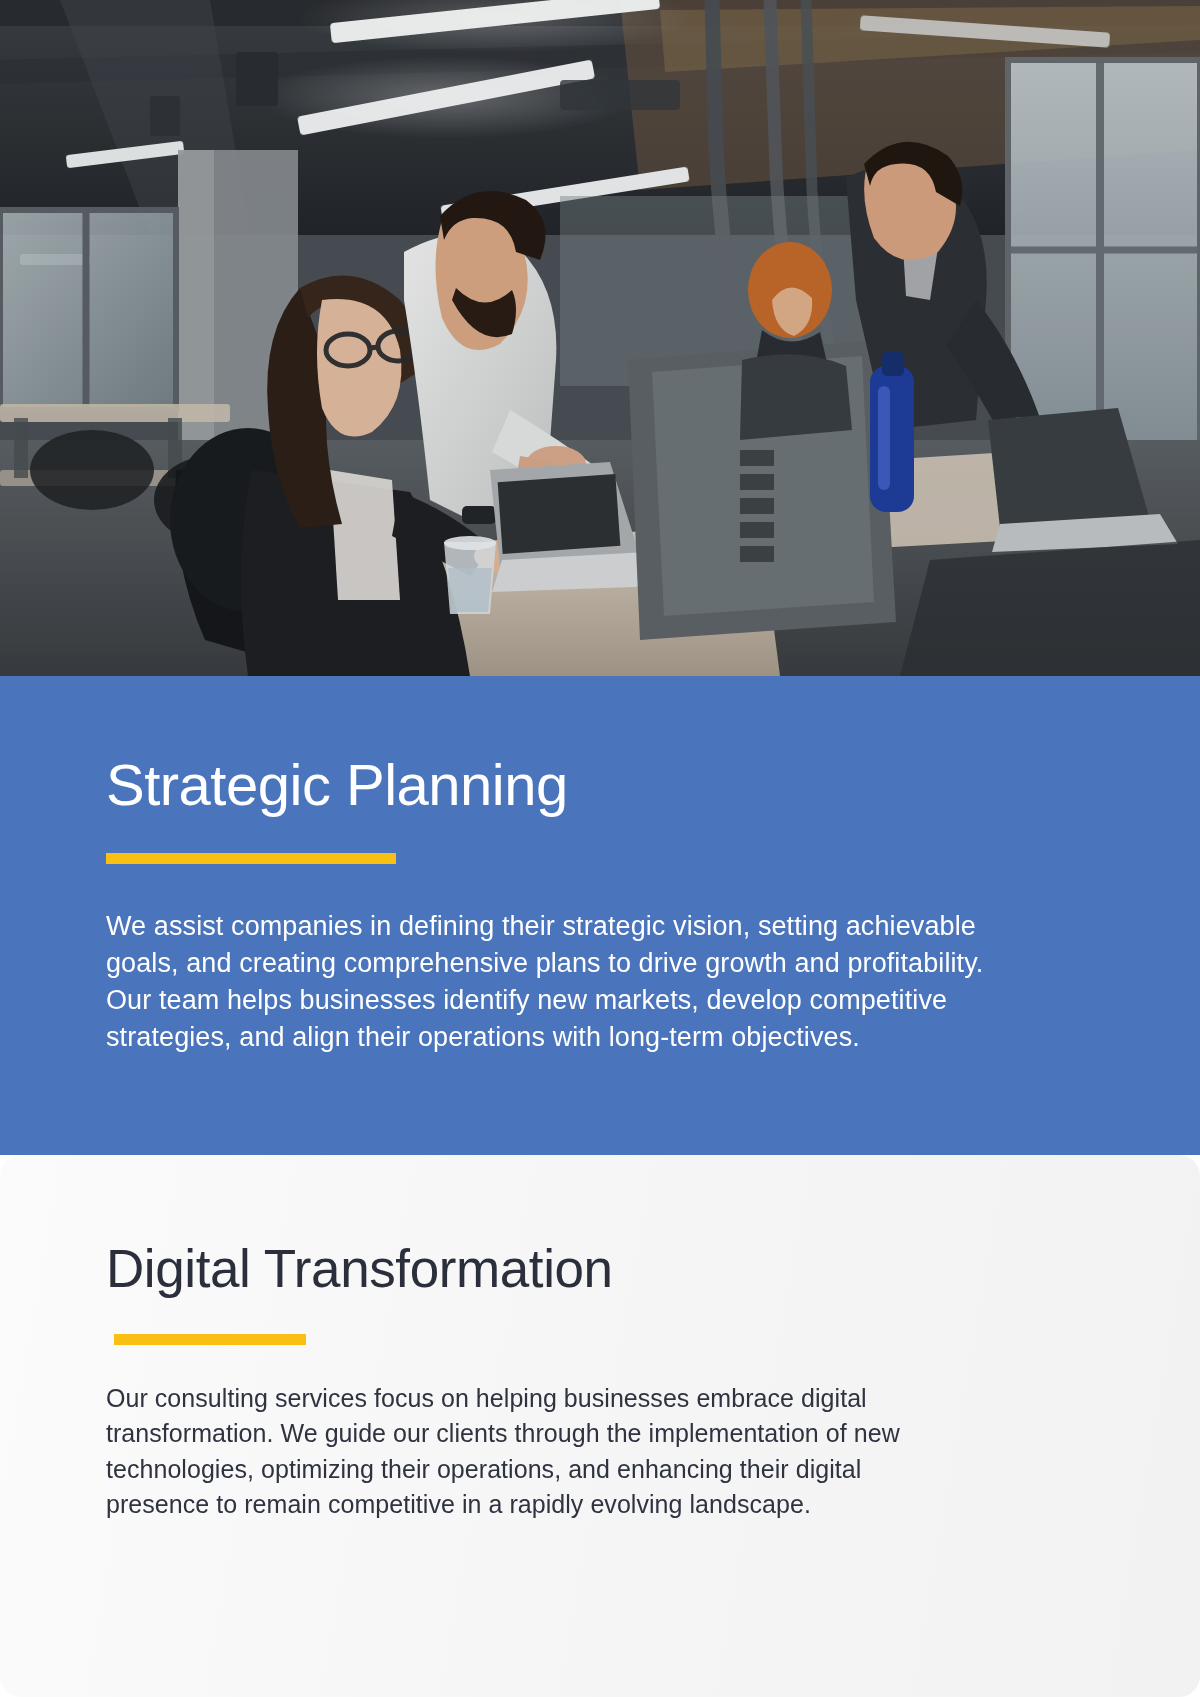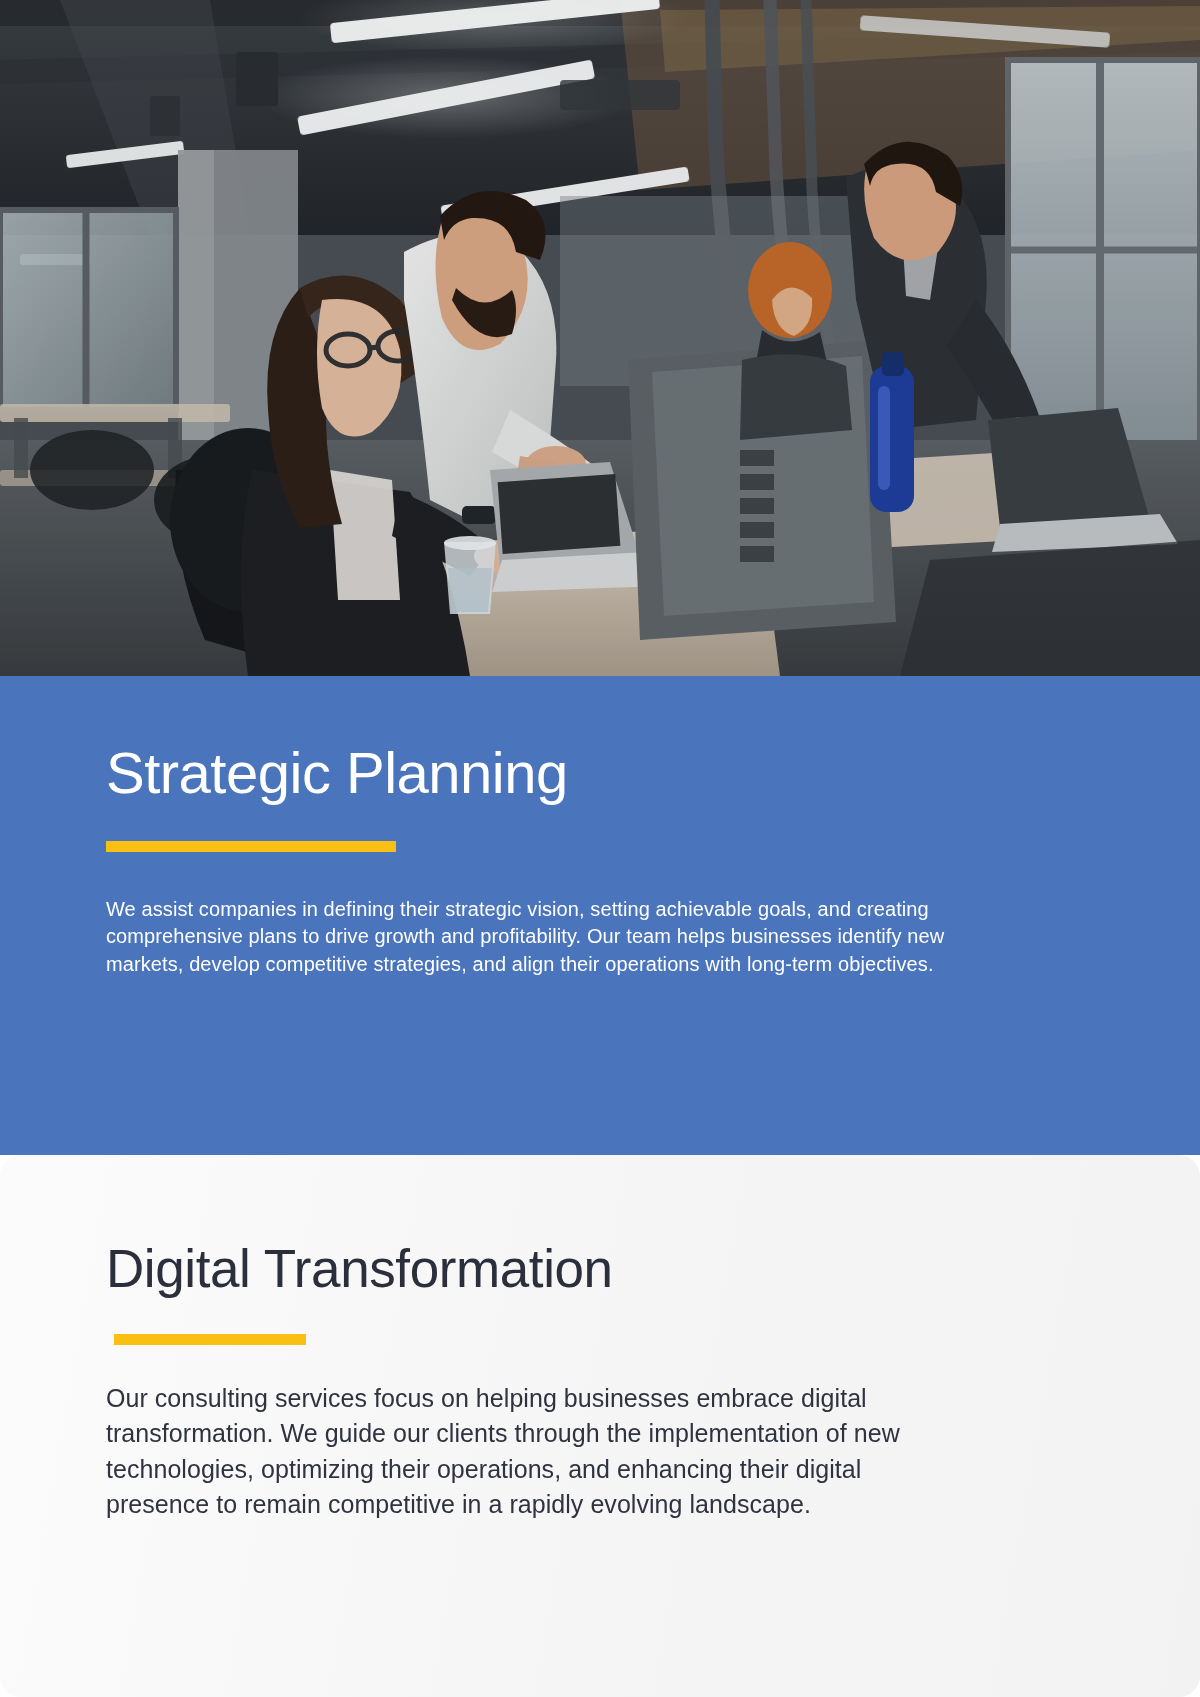--- a/index.html
+++ b/index.html
@@ -18,40 +18,40 @@
     overflow:hidden;
     background:#2d3033;
   }
   .hero svg { display:block; width:1200px; height:676px; }
 
   
   .panel-blue {
     position:relative;
     width:1200px; height:479px;
     background:#4a74bb;
-    padding:0 106px;
+    padding:12px 106px;
   }
   .panel-blue .heading {
     font-size:58px;
     font-weight:400;
     letter-spacing:-0.5px;
     color:#ffffff;
     padding-top:64px;
     line-height:1.15;
   }
   .accent-bar {
     height:11px;
     background:#f9c013;
     margin-top:34px;
   }
   .accent-bar.wide  { width:290px; }
   .accent-bar.narrow{ width:192px; margin-left:8px; }
   .panel-blue .body {
     margin-top:44px;
-    font-size:20px;
+    font-size:27px;
     line-height:1.38;
     color:#ffffff;
     max-width:912px;
     letter-spacing:0.1px;
   }
 
   
   .panel-light {
     position:relative;
     width:1200px; height:542px;

